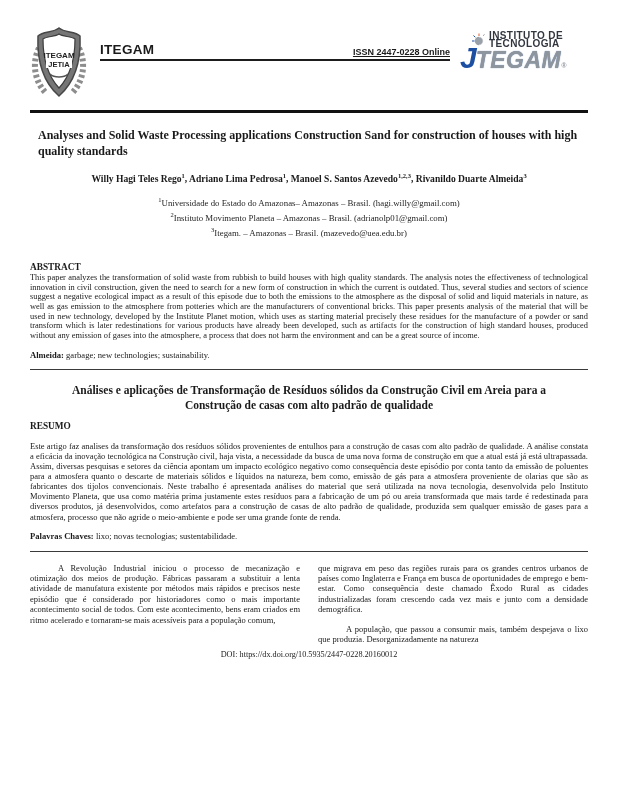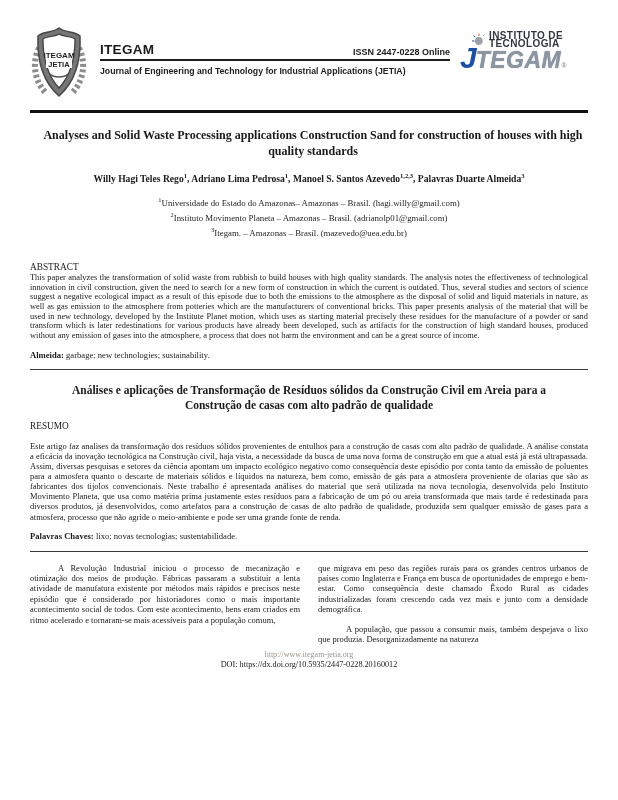--- a/index.html
+++ b/index.html
@@ -9,40 +9,40 @@
     font-family:"Liberation Serif", serif; color:#1a1a1a;
     padding:26px 30px 0 30px; position:relative;
   }
   
   .hdr { display:flex; align-items:flex-start; }
   .crest { flex:0 0 58px; }
   .masthead { flex:1 1 auto; margin:16px 10px 0 12px; font-family:"Liberation Sans", sans-serif; }
   .mast-top { display:flex; justify-content:space-between; align-items:flex-end;
               border-bottom:2px solid #1d1d1d; padding-bottom:2px; }
   .mast-acronym { font-size:13.5px; font-weight:bold; letter-spacing:.3px; }
-  .mast-issn { font-size:9px; font-weight:bold; }
+  .mast-issn { font-size:9px; font-weight:bold;text-decoration:underline; }
   .mast-journal { font-size:8.7px; font-weight:bold; margin-top:5px; color:#222; }
   .brand { flex:0 0 128px; font-family:"Liberation Sans", sans-serif; padding-top:6px; }
   .brand-top { display:flex; align-items:flex-start; gap:2px; margin-left:10px; }
   .brand-inst { font-size:10px; font-weight:bold; color:#32373f;
                 line-height:8px; letter-spacing:.4px; }
   .brand-word { font-style:italic; font-weight:bold; line-height:20px; margin-top:-1px; white-space:nowrap; }
   .brand-word .j { color:#1c4ea1; font-size:30px; margin-right:-1px; }
   .brand-word .tegam { color:#8f959d; font-size:23px; letter-spacing:.5px;
                        text-shadow:0 0 1px #5577aa; }
   .brand-word .reg { color:#8f959d; font-size:7px; }
   .rule-thick { border:none; border-top:3px solid #111; margin-top:4px; }
   
-  .title-en { font-size:12px; font-weight:bold; text-align:center; line-height:15.5px;
+  .title-en { font-size:12px; font-weight:bold; line-height:15.5px;
               margin:15px 0 0 8px; }
   .authors { font-size:9.6px; font-weight:bold; text-align:center; margin-top:13px; }
   .authors sup, .affil sup { font-size:6.5px; }
   .affils { margin-top:10px; text-align:center; font-size:8.8px; line-height:11px; color:#1f1f1f; }
   
-  .sec-head { font-size:9.3px; font-weight:normal; }
+  .sec-head { font-size:9.3px; font-weight:bold; }
   .abstract { margin-top:23px; }
   .abstract .body { font-size:8.4px; line-height:9.7px; text-align:justify; margin-top:1px; }
   .kw { font-size:8.6px; margin-top:9px; }
   .kw b { font-weight:bold; }
   .rule-thin { border:none; border-top:1px solid #3a3a3a; }
   .rt1 { margin-top:9px; }
   .rt2 { margin-top:10px; }
   .title-pt { font-size:11.5px; font-weight:bold; text-align:center; line-height:15px;
               margin:13px 26px 0 26px;font-family:Liberation Serif, serif; }
   .resumo { margin-top:8px; }
@@ -77,21 +77,20 @@
         <text x="29" y="41" text-anchor="middle" font-size="7.5" font-weight="bold" fill="#222">JETIA</text>
         <path d="M20 48 C24 52 34 52 38 48" stroke="#555" stroke-width="1.5" fill="none"></path>
       </svg>
     </div>
 
     <div class="masthead">
       <div class="mast-top">
         <span class="mast-acronym">ITEGAM</span>
         <span class="mast-issn">ISSN 2447-0228 Online</span>
       </div>
-      <div class="mast-journal">Journal of Engineering and Technology for Industrial Applications (JETIA)</div>
     </div>
 
     <div class="brand">
       <div class="brand-top">
         <svg width="17" height="17" viewBox="0 0 17 17">
           <circle cx="9" cy="9" r="4.2" fill="#9aa0a8" stroke="#6b7widt2" stroke-width="0"></circle>
           <path d="M9 4.8 A4.2 4.2 0 0 1 9 13.2" fill="none" stroke="#ffffff" stroke-width=".8"></path>
           <line x1="2" y1="9" x2="4.5" y2="9" stroke="#1c4ea1" stroke-width="1"></line>
           <line x1="9" y1="1.5" x2="9" y2="4" stroke="#e05a2b" stroke-width="1"></line>
           <line x1="3.5" y1="3.5" x2="5.3" y2="5.3" stroke="#1c4ea1" stroke-width="1"></line>
@@ -106,21 +105,21 @@
         <span class="j">J</span><span class="tegam">TEGAM</span><span class="reg">®</span>
       </div>
     </div>
   </header>
 
   <div class="rule-thick"></div>
 
   <h1 class="title-en">Analyses and Solid Waste Processing applications Construction Sand for construction of houses with high quality standards</h1>
 
   <div class="authors">
-    <span><span>Willy Hagi Teles Rego</span><sup>1</sup><span>, </span></span><span><span>Adriano Lima Pedrosa</span><sup>1</sup><span>, </span></span><span><span>Manoel S. Santos Azevedo</span><sup>1,2,3</sup><span>, </span></span><span><span>Palavras Duarte Almeida</span><sup>3</sup><span></span></span>
+    <span><span>Willy Hagi Teles Rego</span><sup>1</sup><span>, </span></span><span><span>Adriano Lima Pedrosa</span><sup>1</sup><span>, </span></span><span><span>Manoel S. Santos Azevedo</span><sup>1,2,3</sup><span>, </span></span><span><span>Rivanildo Duarte Almeida</span><sup>3</sup><span></span></span>
   </div>
 
   <div class="affils">
     <div class="affil"><sup>1</sup><span>Universidade do Estado do Amazonas– Amazonas – Brasil. (hagi.willy@gmail.com)</span></div>
     <div class="affil"><sup>2</sup><span>Instituto Movimento Planeta – Amazonas – Brasil. (adrianolp01@gmail.com)</span></div>
     <div class="affil"><sup>3</sup><span>Itegam. – Amazonas – Brasil. (mazevedo@uea.edu.br)</span></div>
   </div>
 
   <section class="abstract">
     <div class="sec-head">ABSTRACT</div>
@@ -144,17 +143,16 @@
     <div class="col">
       <p class="indent">A Revolução Industrial iniciou o processo de mecanização e otimização dos meios de produção. Fábricas passaram a substituir a lenta atividade de manufatura existente por métodos mais rápidos e precisos neste episódio que é considerado por historiadores como o mais importante acontecimento social de todos. Com este acontecimento, bens eram criados em ritmo acelerado e tornaram-se mais acessíveis para a população comum,</p>
     </div>
     <div class="col">
       <p>que migrava em peso das regiões rurais para os grandes centros urbanos de países como Inglaterra e França em busca de oportunidades de emprego e bem-estar. Como consequência deste chamado Êxodo Rural as cidades industrializadas foram crescendo cada vez mais e junto com a densidade demográfica.</p>
       <p class="indent">A população, que passou a consumir mais, também despejava o lixo que produzia. Desorganizadamente na natureza</p>
     </div>
   </div>
 
   <footer class="ftr">
-    <div class="ftr-url">http://www.itegam-jetia.org</div>
     <div class="ftr-doi">DOI: https://dx.doi.org/10.5935/2447-0228.20160012</div>
   </footer>
 
 </div>
 
 </body></html>

